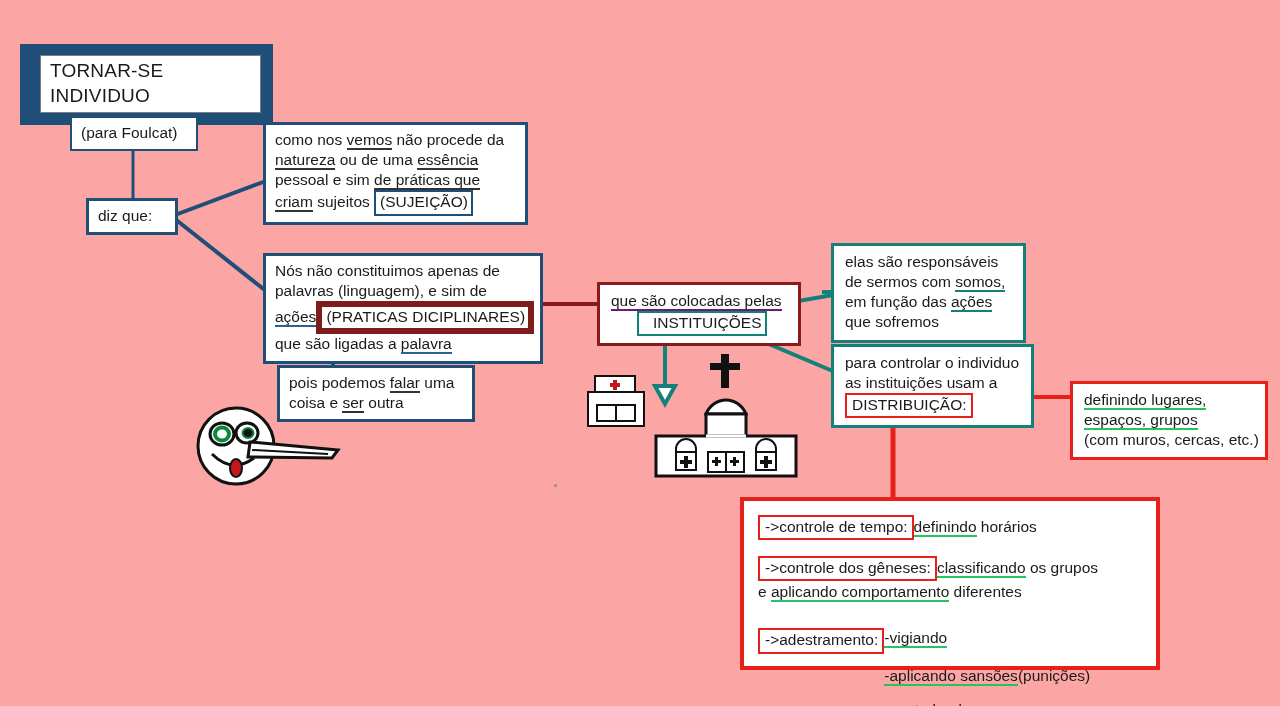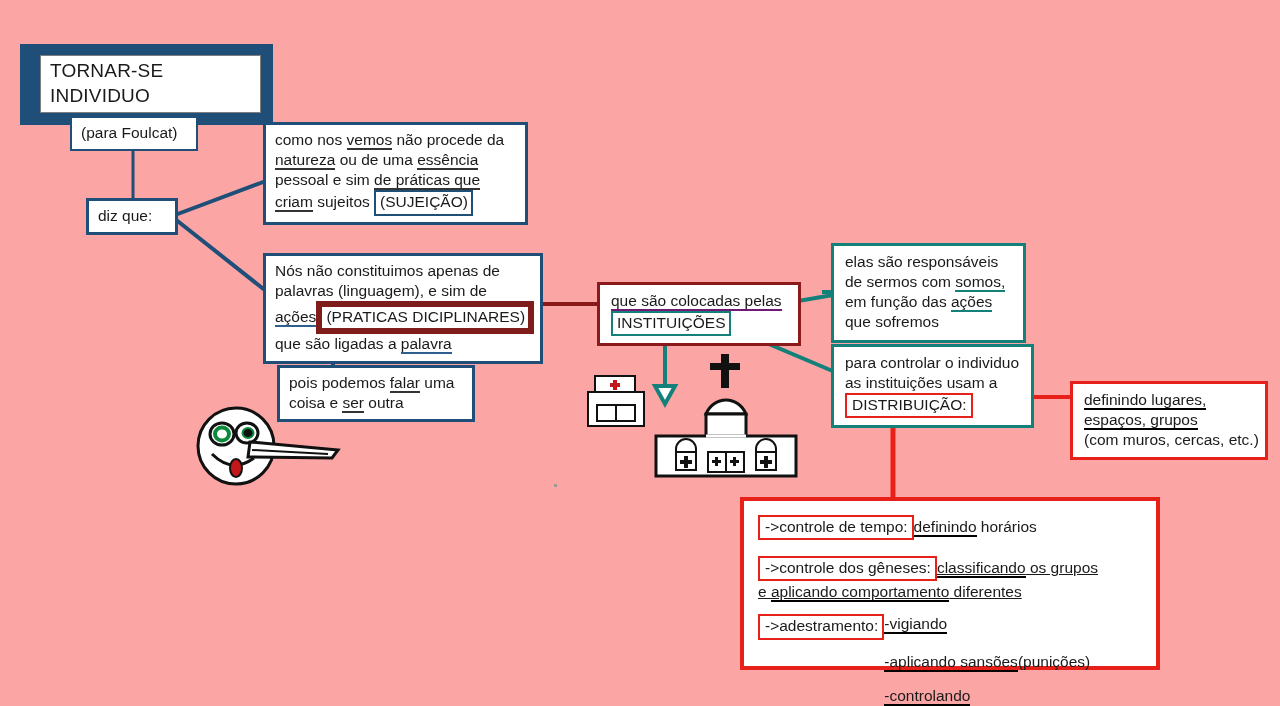--- a/index.html
+++ b/index.html
@@ -64,22 +64,23 @@
     display: inline-block;
   }
   
   .teal-box {
     border: 3px solid #14807A;
     padding: 6px 10px 7px 11px;
     font-size: 15.5px;
   }
   .inline-teal {
     border: 2px solid #14807A;
-    padding: 0 3px 1px 4px;
-    display: inline-block;
+    padding: 0 3px 1px 14px;
+    display: inline-block;
+    margin-left: 26px;
   }
   
   .red-box {
     border: 3px solid #E8201A;
     padding: 6px 10px 7px 11px;
     font-size: 15.5px;
   }
   .red-box.thick { border-width: 4px; }
   .inline-red {
     border: 2.5px solid #E8201A;
@@ -88,21 +89,21 @@
   }
   
   .inline-blue {
     border: 2px solid #1F4E79;
     padding: 0 3px 1px 4px;
     display: inline-block;
   }
   
   .u-blue   { border-bottom: 2px solid #2E5F8F; padding-bottom: 0px; }
   .u-teal   { border-bottom: 2px solid #14807A; }
-  .u-red    { border-bottom: 2px solid #000000; }
+  .u-red    { border-bottom: 2px solid #22c55e; }
   .u-dark   { border-bottom: 2px solid #701a75; }
   .u-black  { border-bottom: 2px solid #333333; }
   .row { white-space: nowrap; }
   .indent-block { display: inline-block; vertical-align: top; }
 </style>
 </head>
 <body>
 
 <div id="canvas">
 
@@ -229,21 +230,21 @@
       <span>(com muros, cercas, etc.)</span>
     </div>
   </div>
 
   <div class="node red-box thick" style="left:740px; top:497px; width:420px; height:173px; padding:14px 12px 0 14px;">
 
     <div style="margin-bottom:16px;">
       <span class="inline-red">-&gt;controle de tempo:</span><span class="u-red">definindo</span><span> horários</span>
     </div>
 
-    <div style="margin-bottom:12px;text-decoration:underline;">
+    <div style="margin-bottom:26px;">
       <div class="row">
         <span class="inline-red">-&gt;controle dos gêneses:</span><span class="u-red">classificando</span><span> os grupos</span>
       </div>
       <div class="row" style="margin-top:1px;">
         <span>e </span><span class="u-red">aplicando comportamento</span><span> diferentes</span>
       </div>
     </div>
 
     <div>
       <span class="inline-red" style="vertical-align:top;">-&gt;adestramento:</span><span class="indent-block">

